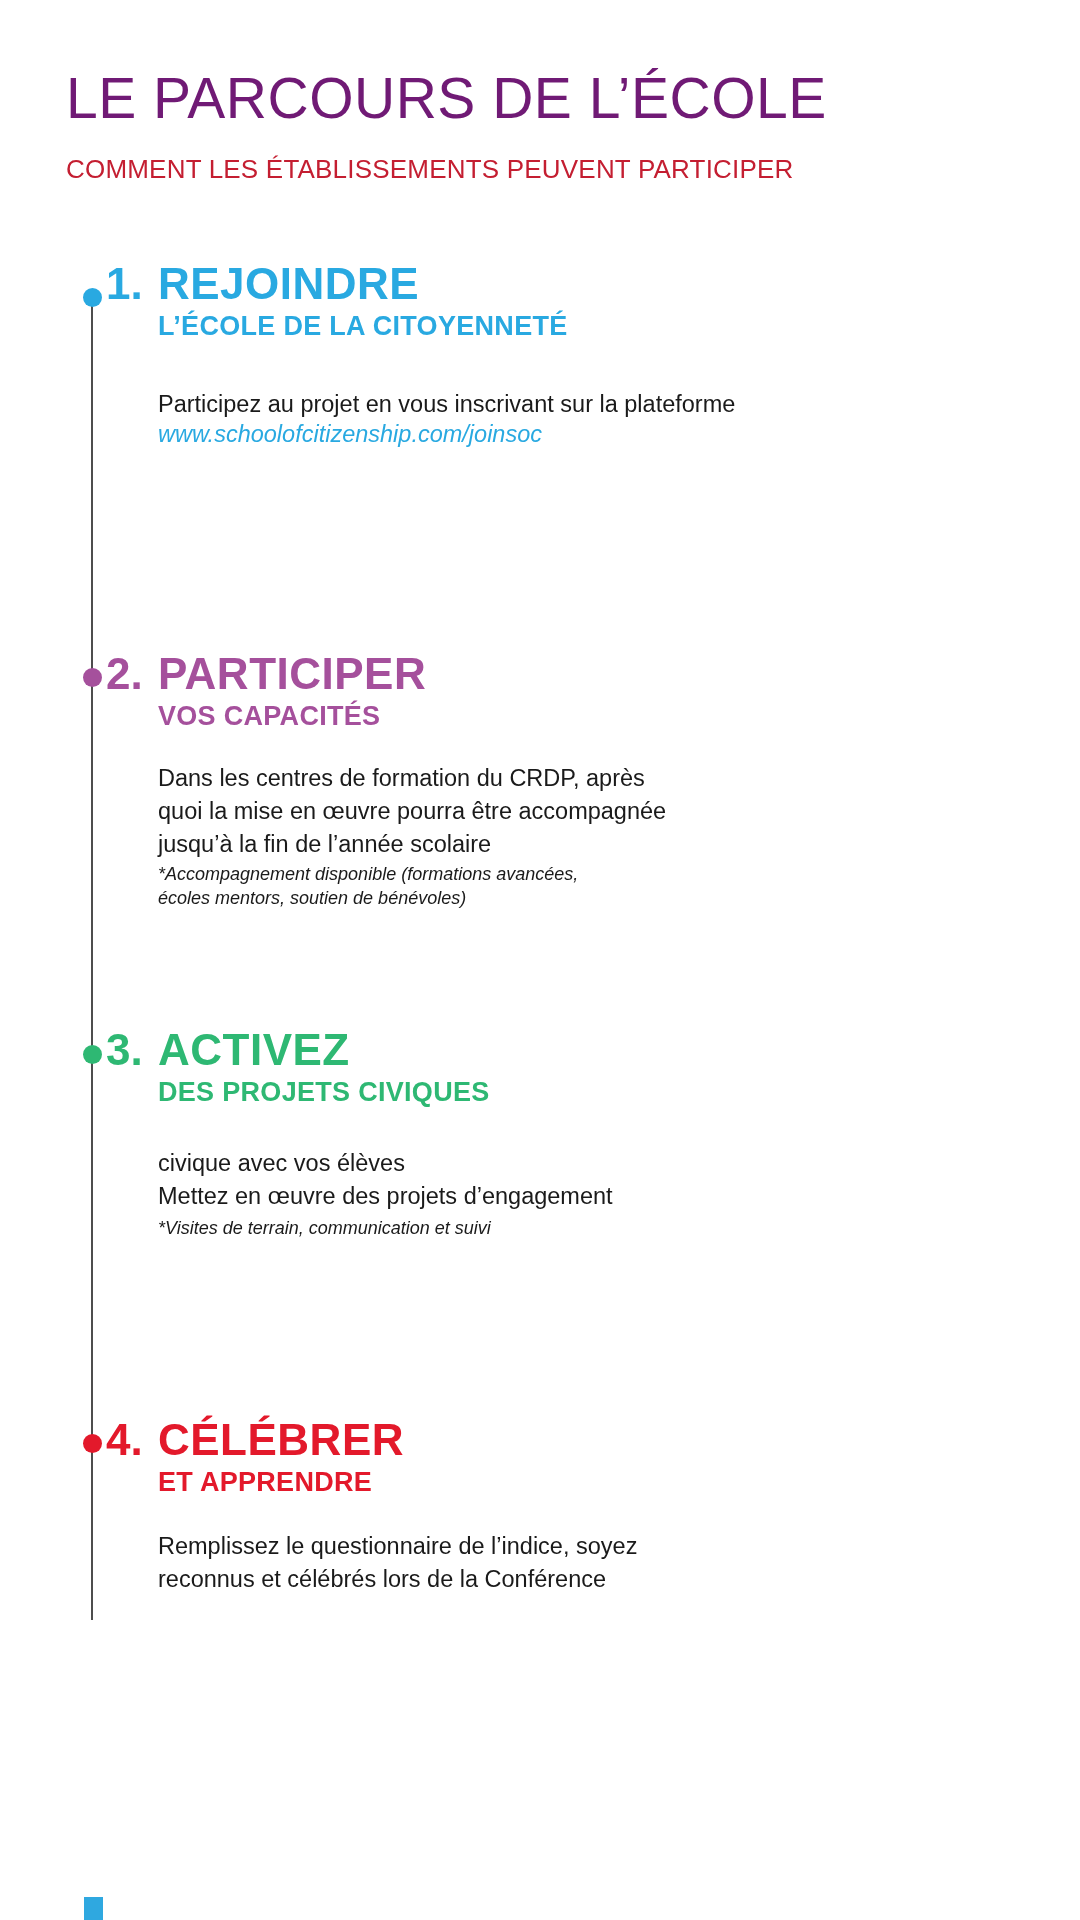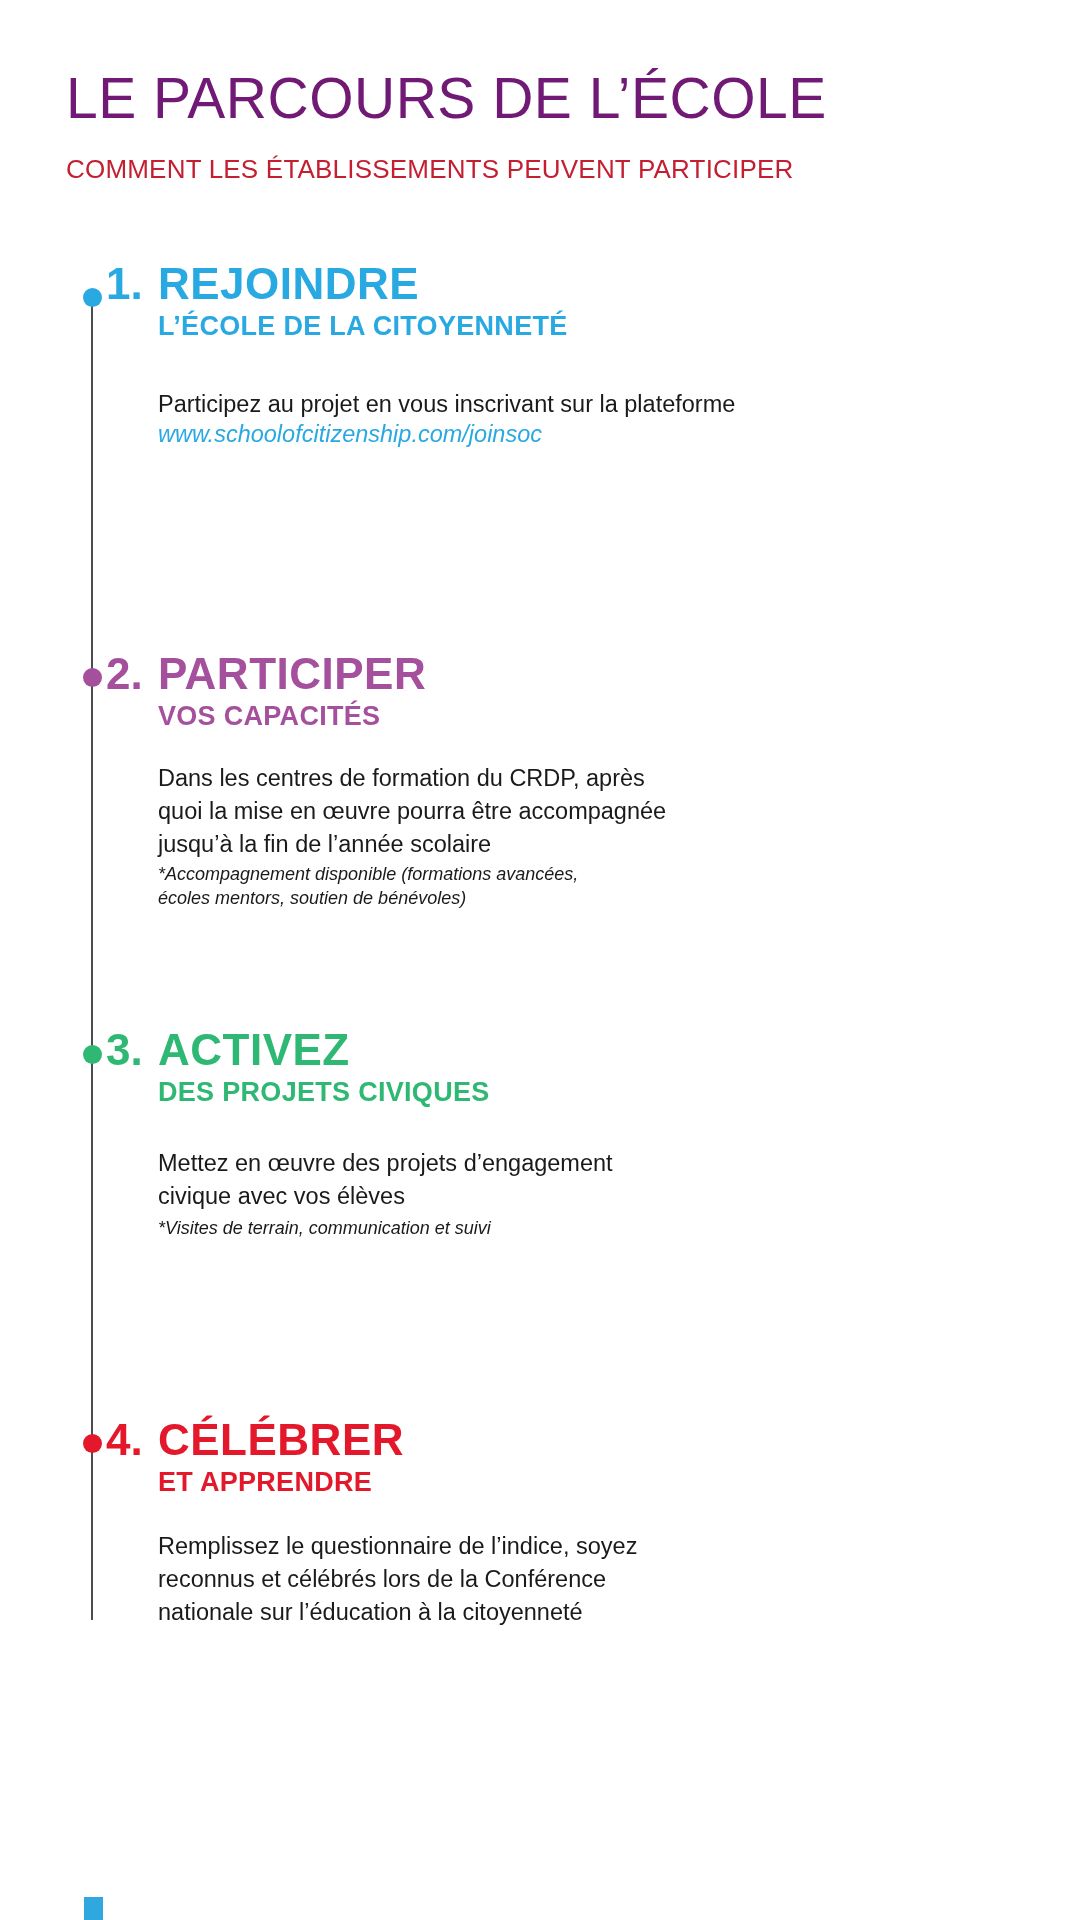--- a/index.html
+++ b/index.html
@@ -121,35 +121,34 @@
     </div>
   </section>
 
   <section class="step s3">
     <div class="head" style="color: rgb(46, 184, 115);">
       <span class="num">3.</span>
       <span class="ttl">ACTIVEZ</span>
     </div>
     <div class="sub" style="color: rgb(46, 184, 115);">DES PROJETS CIVIQUES</div>
     <div class="body">
+      <div>civique avec vos élèves</div>
       <div>Mettez en œuvre des projets d’engagement</div>
-      <div>civique avec vos élèves</div>
     </div>
     <div class="note">
       <div>*Visites de terrain, communication et suivi</div>
     </div>
   </section>
 
   <section class="step s4">
     <div class="head" style="color: rgb(227, 25, 43);">
       <span class="num">4.</span>
       <span class="ttl">CÉLÉBRER</span>
     </div>
     <div class="sub" style="color: rgb(227, 25, 43);">ET APPRENDRE</div>
     <div class="body">
       <div>Remplissez le questionnaire de l’indice, soyez</div>
       <div>reconnus et célébrés lors de la Conférence</div>
-      <div>nationale sur l’éducation à la citoyenneté</div>
     </div>
   </section>
 
   <div class="decoration" style="background: rgb(47, 168, 224);"></div>
 </div>
 
 </body></html>

